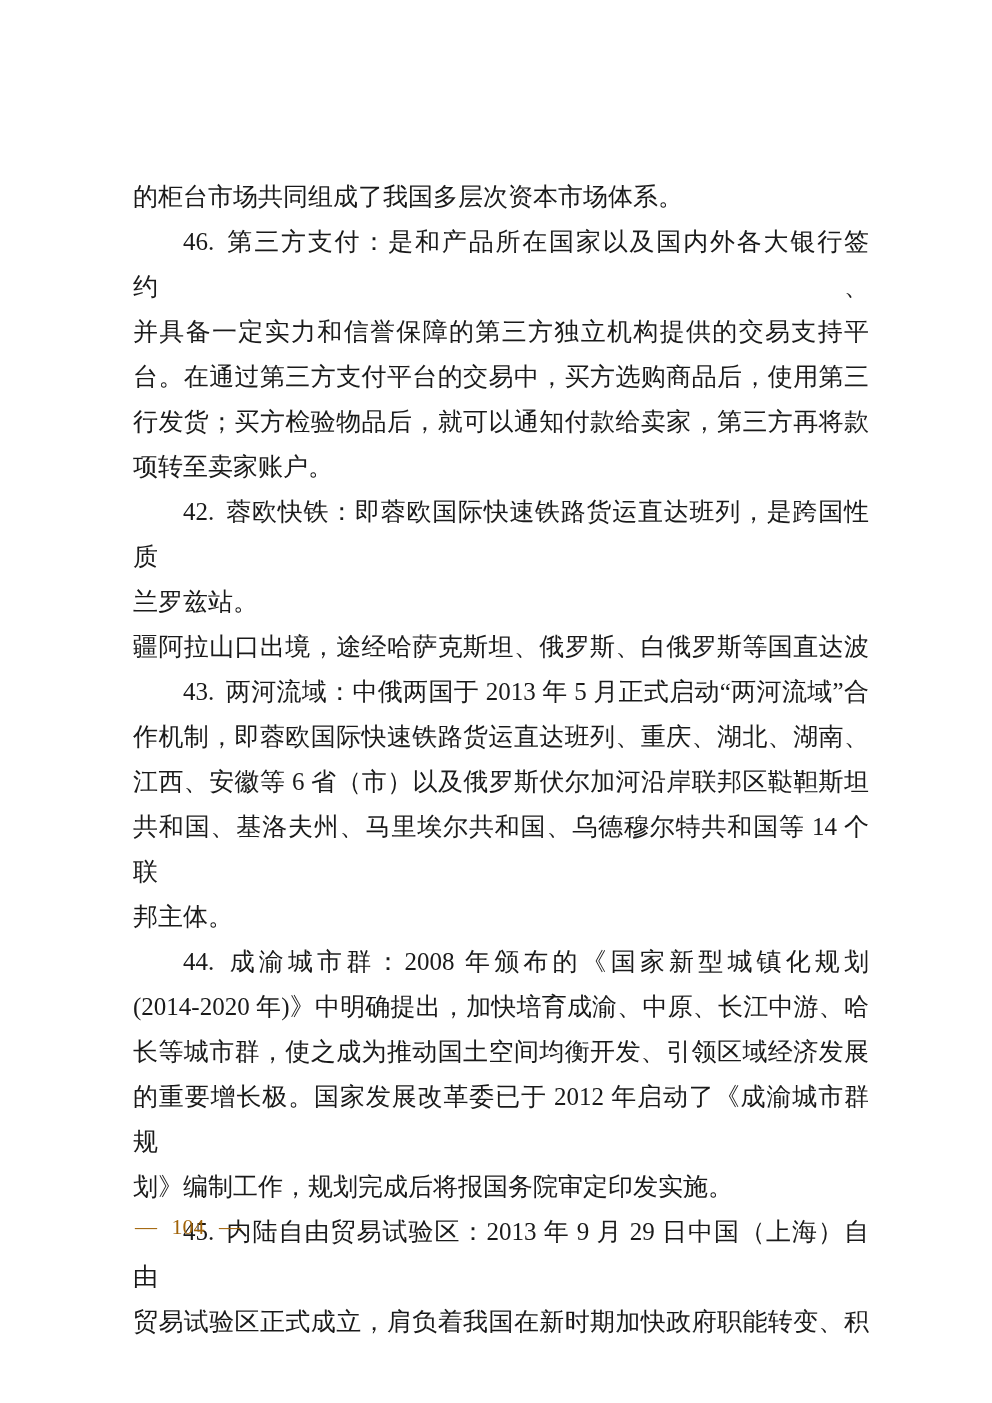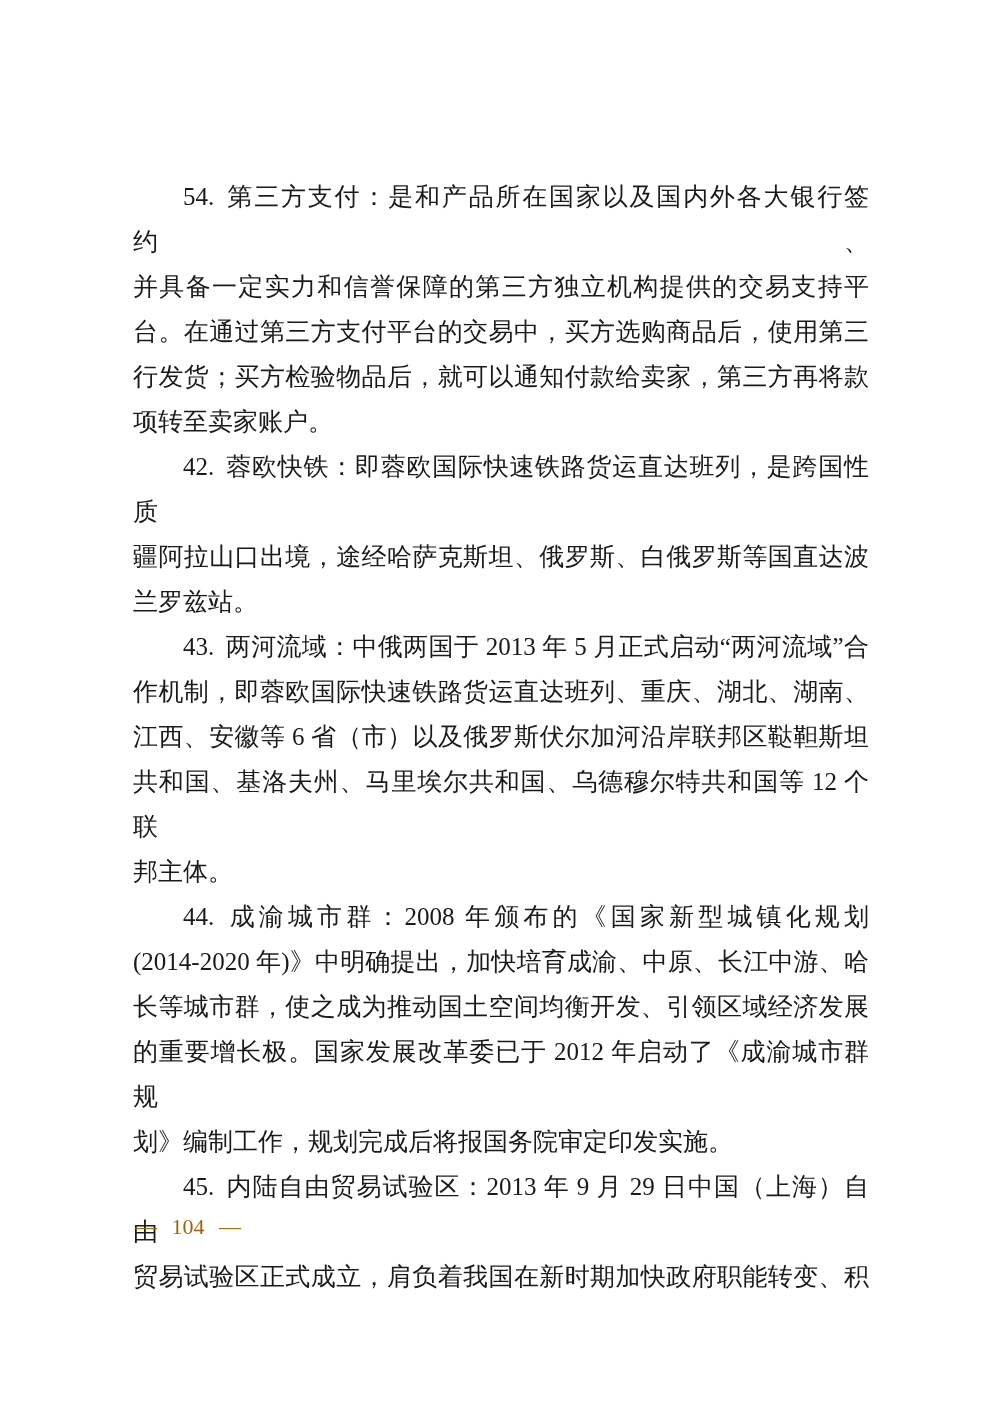--- a/index.html
+++ b/index.html
@@ -60,36 +60,39 @@
     color: #a16207;
     word-spacing: 9px;
   }
 </style>
 </head>
 <body>
 
 <div class="page">
   <div class="content">
       <div class="para">
-        <div class="line"><span class="indent"></span><span class="num">54.</span><span>第三方支付：是和产品所在国家以及国内外各大银行签约、</span></div>
+        <div class="line last">的柜台市场共同组成了我国多层次资本市场体系。</div>
+      </div>
+      <div class="para">
+        <div class="line"><span class="indent"></span><span class="num">46.</span><span>第三方支付：是和产品所在国家以及国内外各大银行签约、</span></div>
         <div class="line">并具备一定实力和信誉保障的第三方独立机构提供的交易支持平</div>
         <div class="line">台。在通过第三方支付平台的交易中，买方选购商品后，使用第三</div>
         <div class="line">行发货；买方检验物品后，就可以通知付款给卖家，第三方再将款</div>
         <div class="line last">项转至卖家账户。</div>
       </div>
       <div class="para">
         <div class="line"><span class="indent"></span><span class="num bold">42.</span><span>蓉欧快铁：即蓉欧国际快速铁路货运直达班列，是跨国性质</span></div>
+        <div class="line last">兰罗兹站。</div>
         <div class="line">疆阿拉山口出境，途经哈萨克斯坦、俄罗斯、白俄罗斯等国直达波</div>
-        <div class="line last">兰罗兹站。</div>
       </div>
       <div class="para">
         <div class="line"><span class="indent"></span><span class="num bold">43.</span><span>两河流域：中俄两国于 2013 年 5 月正式启动“两河流域”合</span></div>
         <div class="line">作机制，即蓉欧国际快速铁路货运直达班列、重庆、湖北、湖南、</div>
         <div class="line">江西、安徽等 6 省（市）以及俄罗斯伏尔加河沿岸联邦区鞑靼斯坦</div>
-        <div class="line">共和国、基洛夫州、马里埃尔共和国、乌德穆尔特共和国等 12 个联</div>
+        <div class="line">共和国、基洛夫州、马里埃尔共和国、乌德穆尔特共和国等 14 个联</div>
         <div class="line last">邦主体。</div>
       </div>
       <div class="para">
         <div class="line"><span class="indent"></span><span class="num bold">44.</span><span>成渝城市群：2008 年颁布的《国家新型城镇化规划</span></div>
         <div class="line">(2014-2020 年)》中明确提出，加快培育成渝、中原、长江中游、哈</div>
         <div class="line">长等城市群，使之成为推动国土空间均衡开发、引领区域经济发展</div>
         <div class="line">的重要增长极。国家发展改革委已于 2012 年启动了《成渝城市群规</div>
         <div class="line last">划》编制工作，规划完成后将报国务院审定印发实施。</div>
       </div>
       <div class="para">

